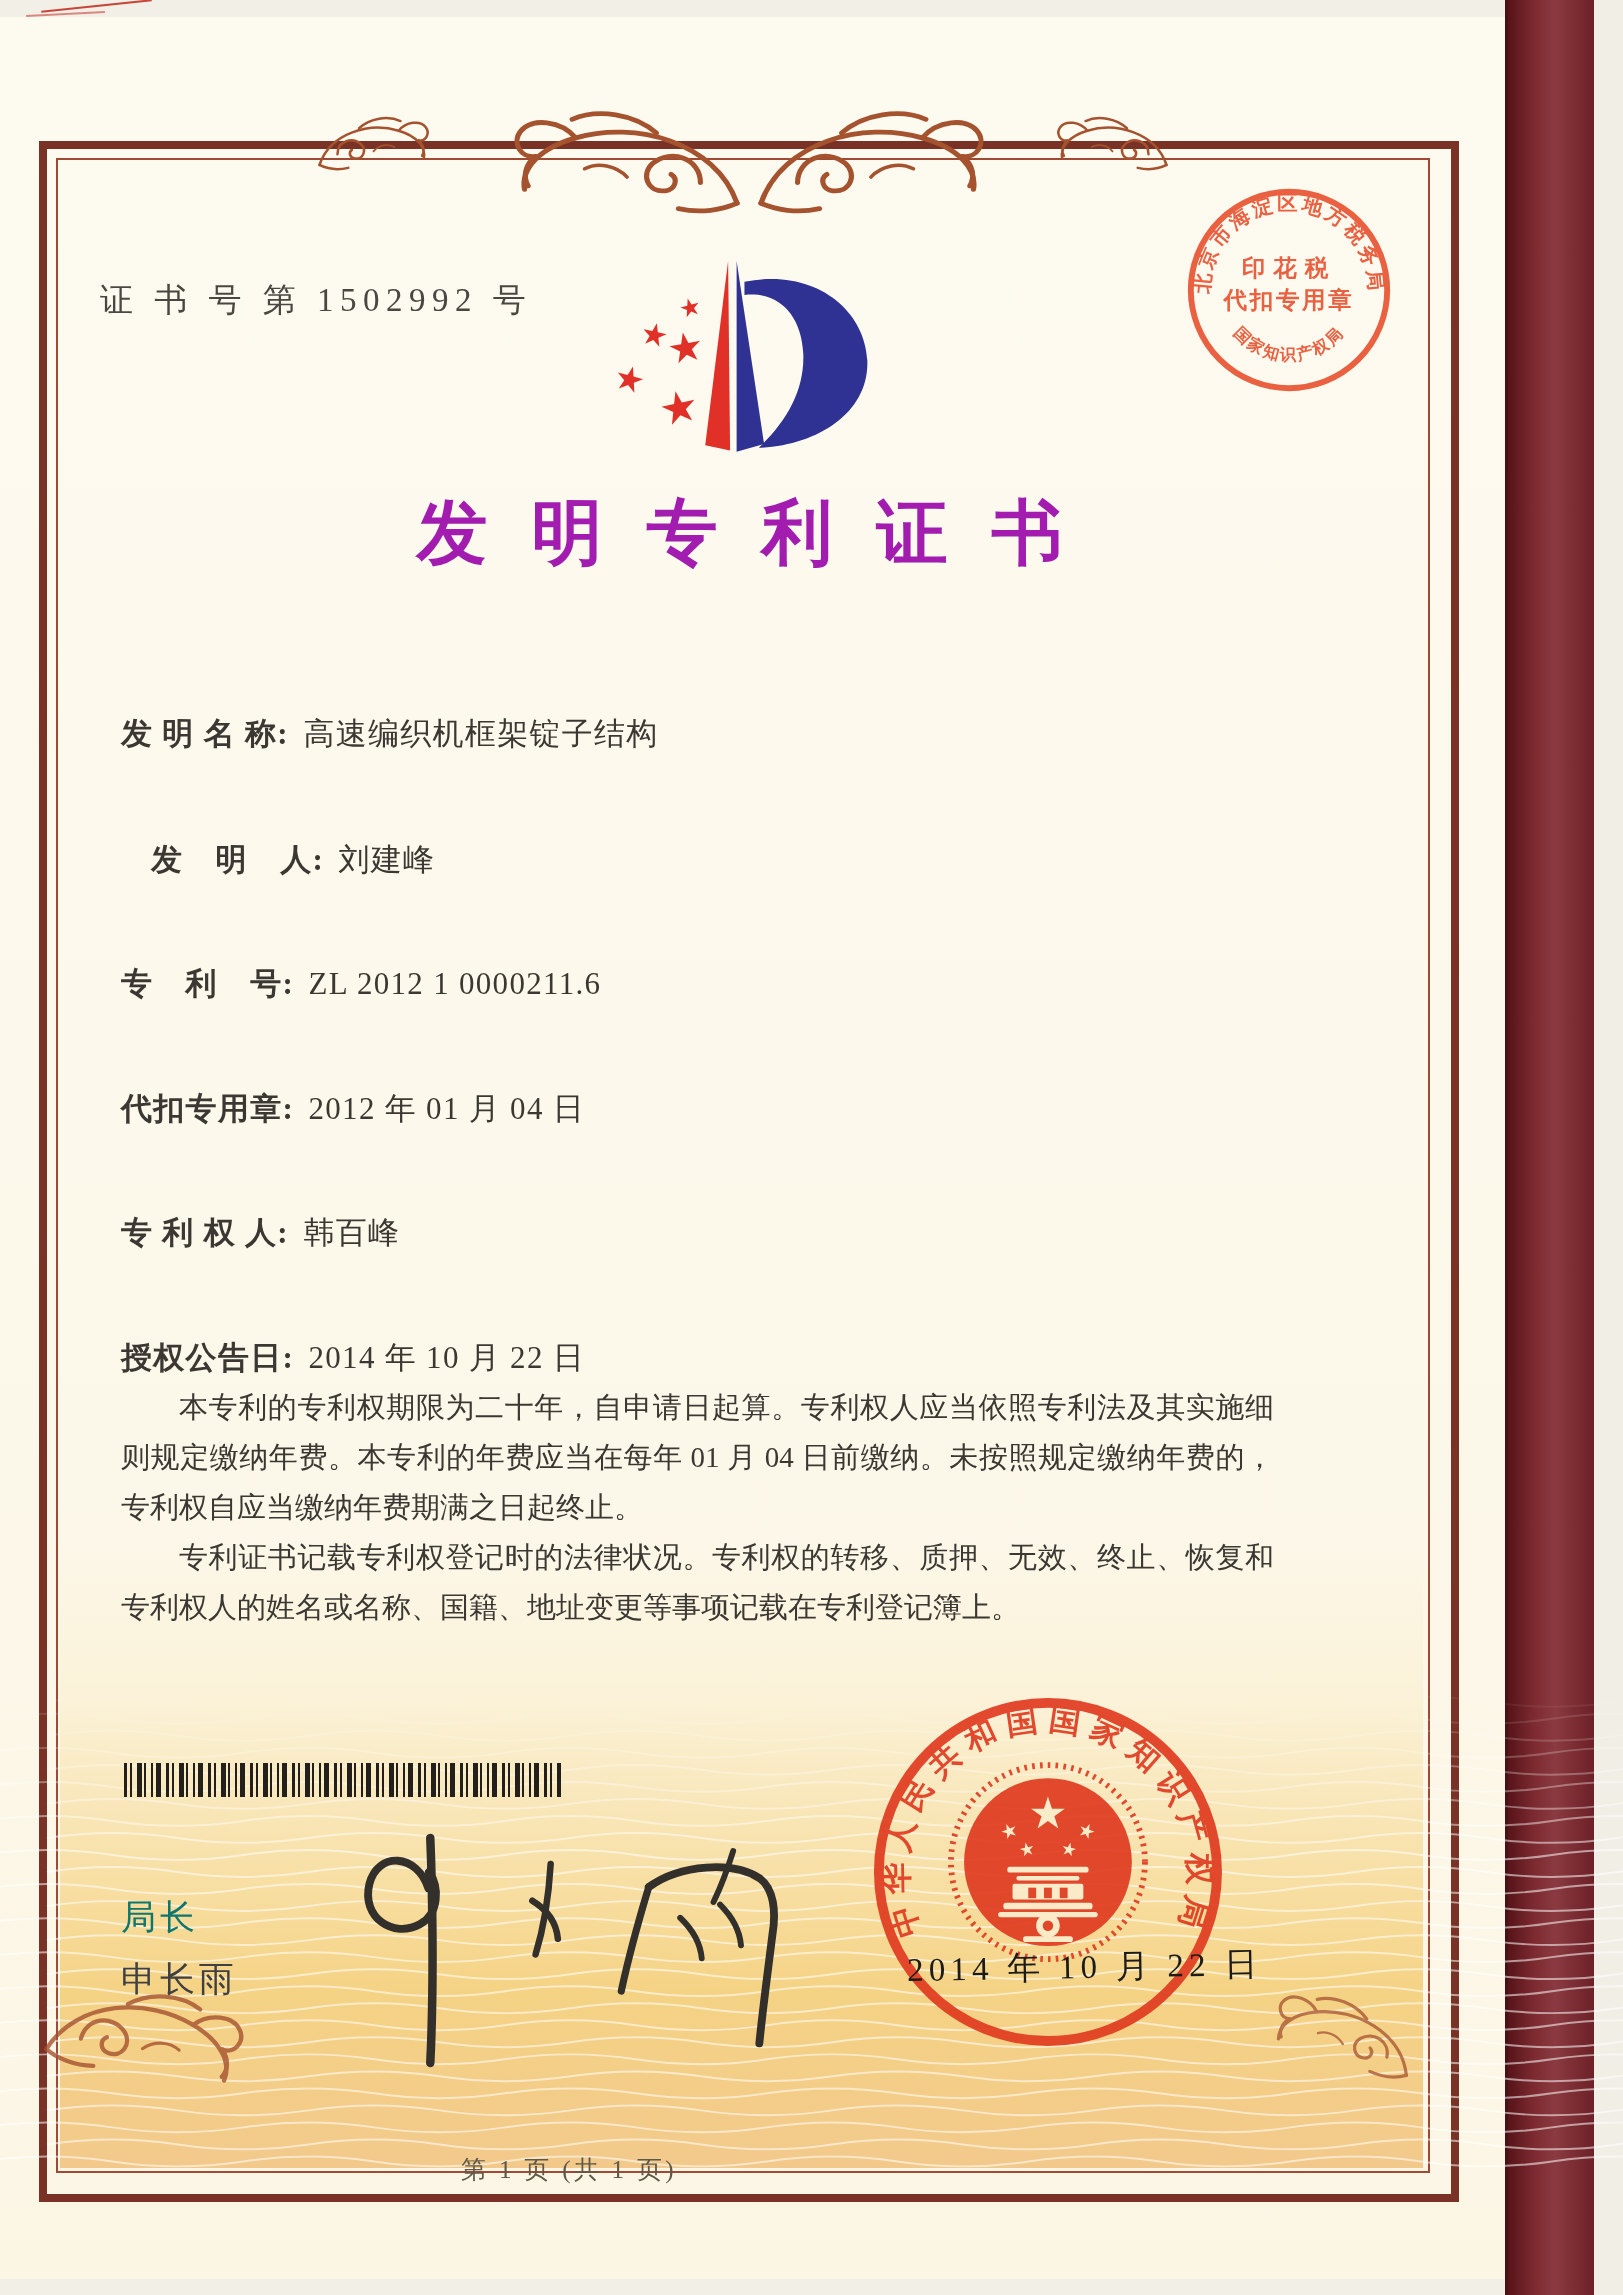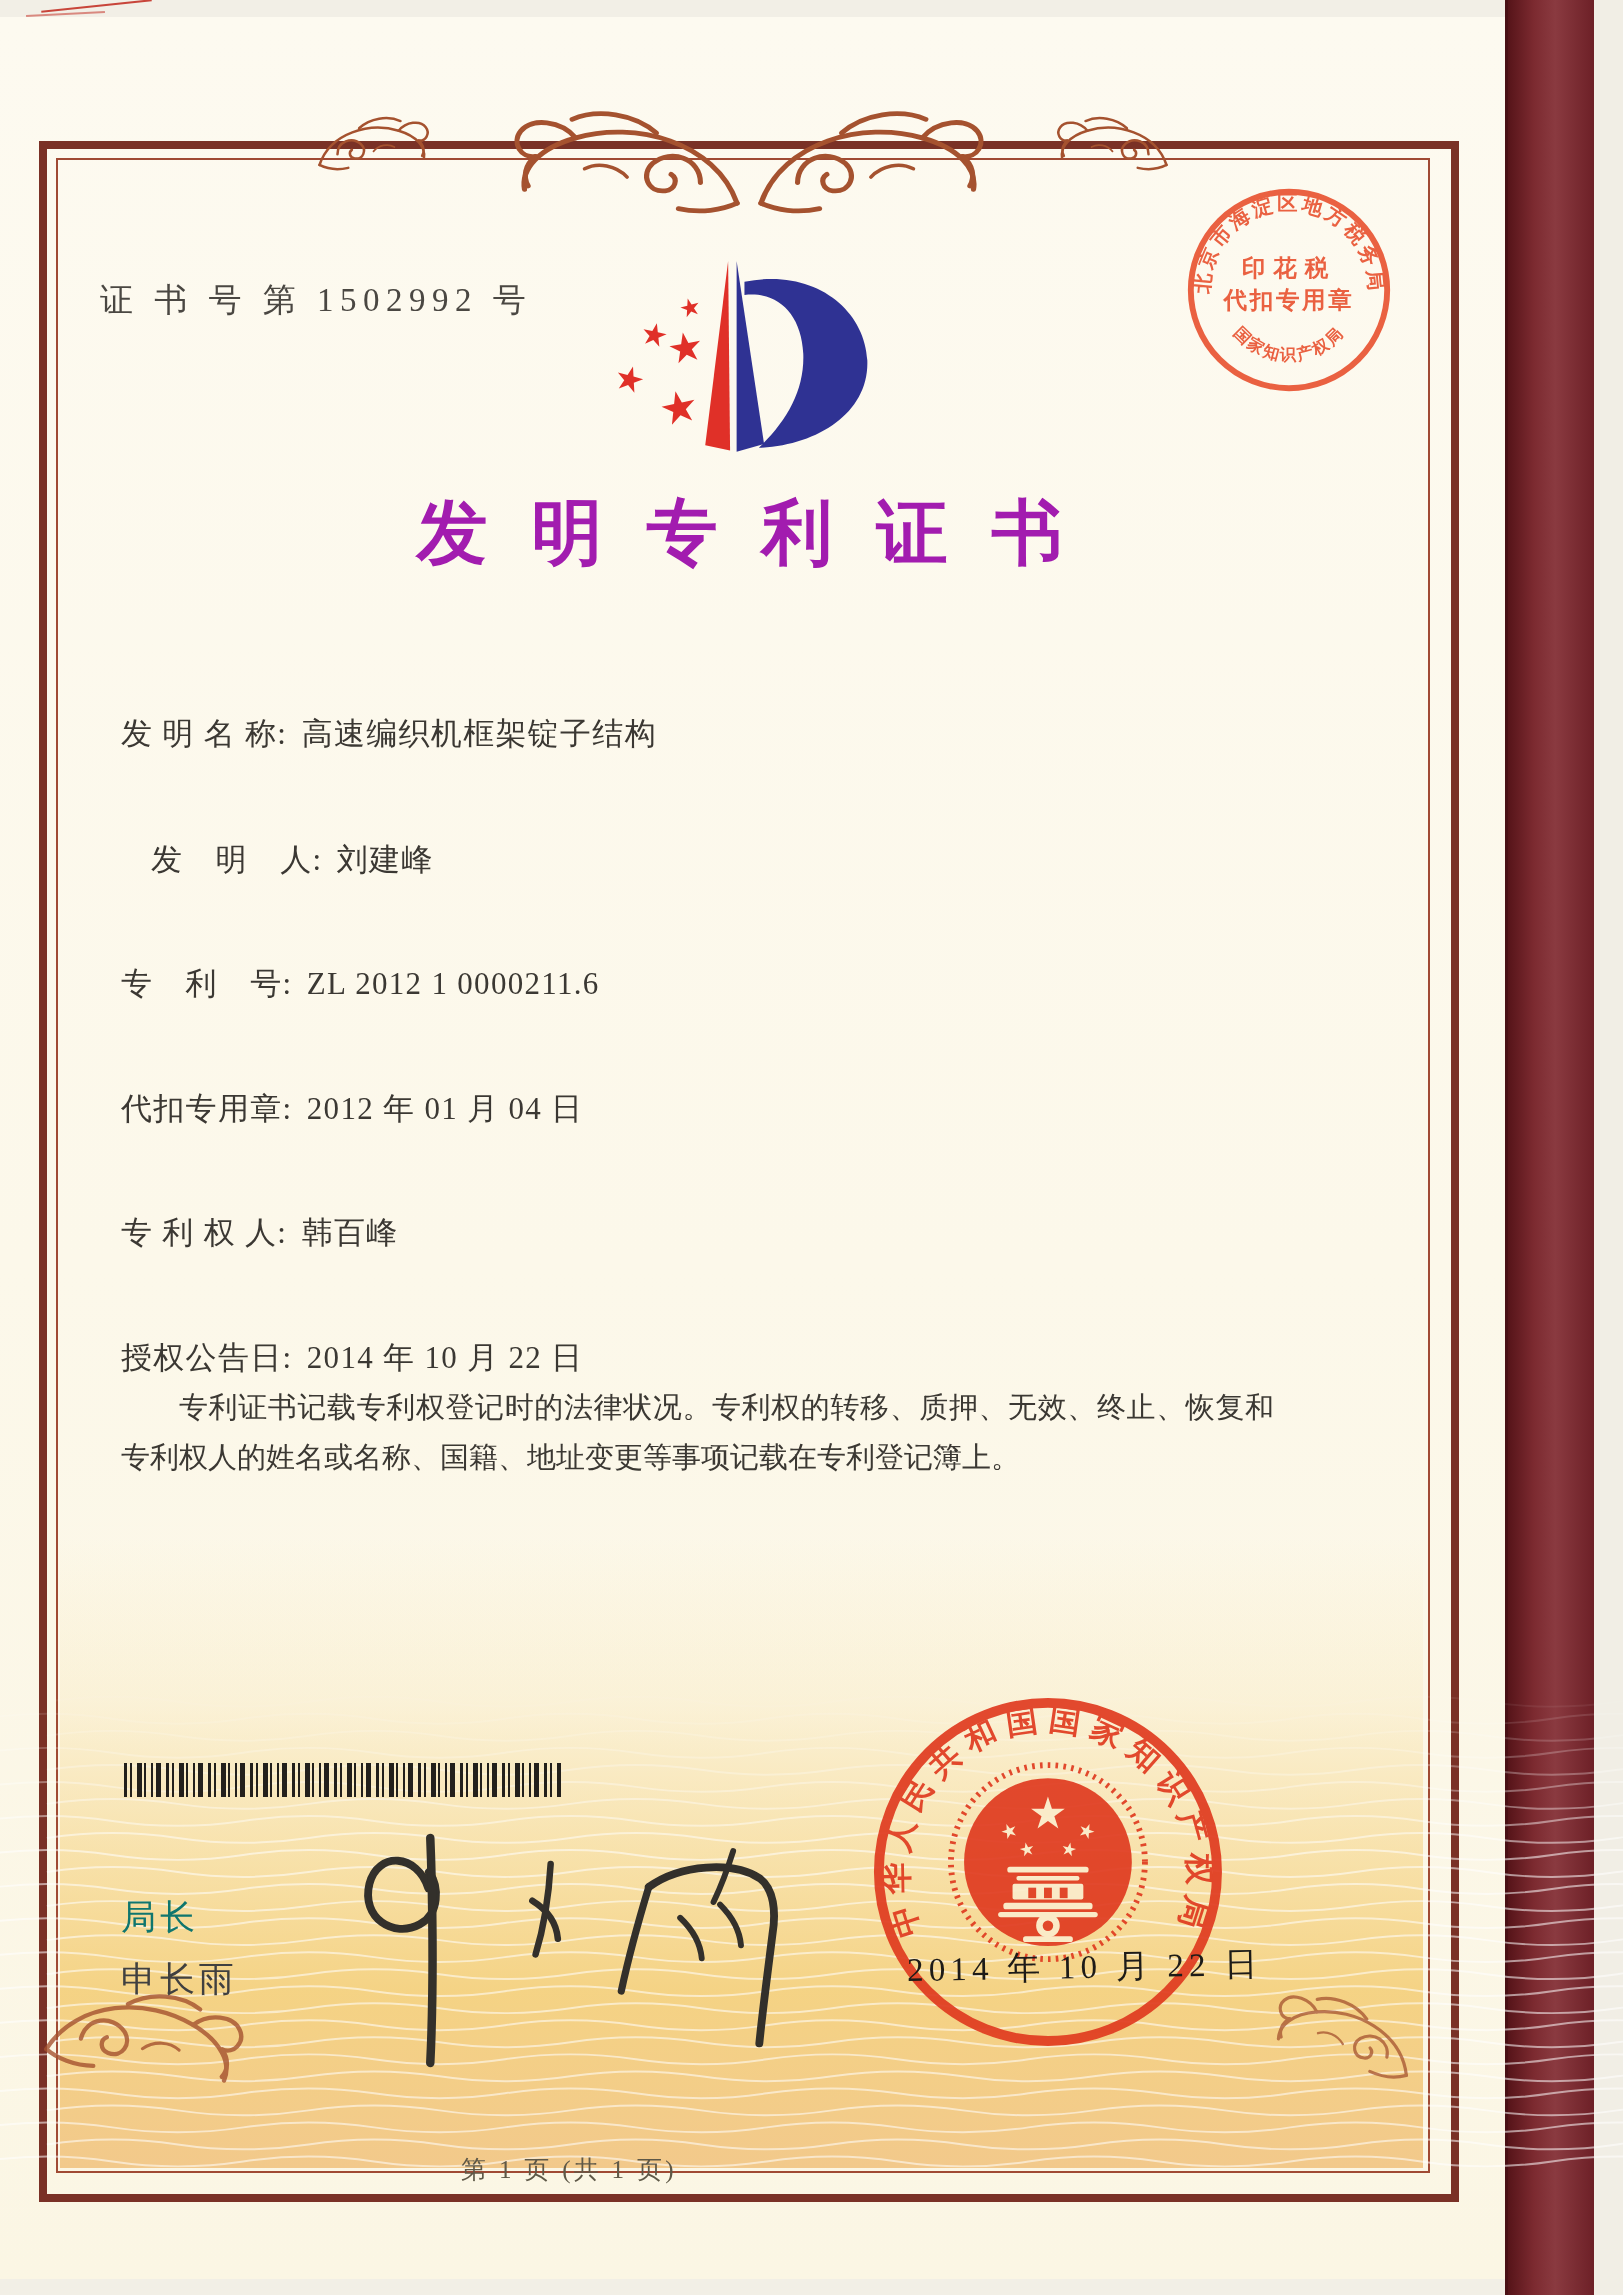--- a/index.html
+++ b/index.html
@@ -20,21 +20,21 @@
   
   #goldzone{left:60px;top:1538px;width:1363px;height:630px;
      background:linear-gradient(180deg,rgba(247,226,170,0) 0%,rgba(247,222,158,0.22) 26%,
                 rgba(246,214,138,0.6) 48%,rgba(244,207,122,0.9) 72%,#f2c98b 100%);}
   #waves{position:absolute;left:0;top:0;width:100%;height:100%;}
   
   #certno{left:100px;top:278px;font-size:33px;letter-spacing:6.5px;color:#4a4742;}
   #title{left:0;top:486px;width:1479px;text-align:center;font-size:71px;font-weight:600;
          letter-spacing:0.62em;text-indent:0.62em;color:#a21caf;}
   .field{left:121px;font-size:31px;white-space:nowrap;}
-  .field .lbl{letter-spacing:1.3px;}
+  .field .lbl{letter-spacing:1.3px;font-weight:bold;}
   .field .val{margin-left:14.4px;letter-spacing:1.3px;}
   #paras{left:121px;top:1382px;width:1153px;font-size:29px;line-height:50px;
          text-align:justify;color:#3b3833;}
   #paras p{margin:0;text-indent:2em;}
   #barcode{left:124px;top:1763px;width:437px;height:34px;
      background:repeating-linear-gradient(90deg,
        #23201c 0 3.3px,transparent 3.3px 5.9px,
        #23201c 5.9px 7.9px,transparent 7.9px 13px,
        #23201c 13px 18.3px,transparent 18.3px 20px,
        #23201c 20px 22px,transparent 22px 27.5px,
@@ -178,20 +178,21 @@
   <span class="lbl">代扣专用章:</span><span class="val">2012 年 01 月 04 日</span>
 </div>
 <div class="abs field" style="top:1212px;">
   <span class="lbl">专 利 权 人:</span><span class="val">韩百峰</span>
 </div>
 <div class="abs field" style="top:1337px;">
   <span class="lbl">授权公告日:</span><span class="val">2014 年 10 月 22 日</span>
 </div>
 
 <div class="abs" id="paras">
+  <p>本专利的专利权期限为二十年，自申请日起算。专利权人应当依照专利法及其实施细则规定缴纳年费。本专利的年费应当在每年 01 月 04 日前缴纳。未按照规定缴纳年费的，专利权自应当缴纳年费期满之日起终止。</p>
   <p>专利证书记载专利权登记时的法律状况。专利权的转移、质押、无效、终止、恢复和专利权人的姓名或名称、国籍、地址变更等事项记载在专利登记簿上。</p>
 </div>
 
 <div class="abs" id="barcode"></div>
 
 <div class="abs" id="director">局长</div>
 <div class="abs" id="director-name">申长雨</div>
 
 <svg class="abs" style="left:340px;top:1826px;" width="471" height="262" viewBox="0 0 720 400">
   <g fill="none" stroke="#33302b" stroke-linecap="round">

